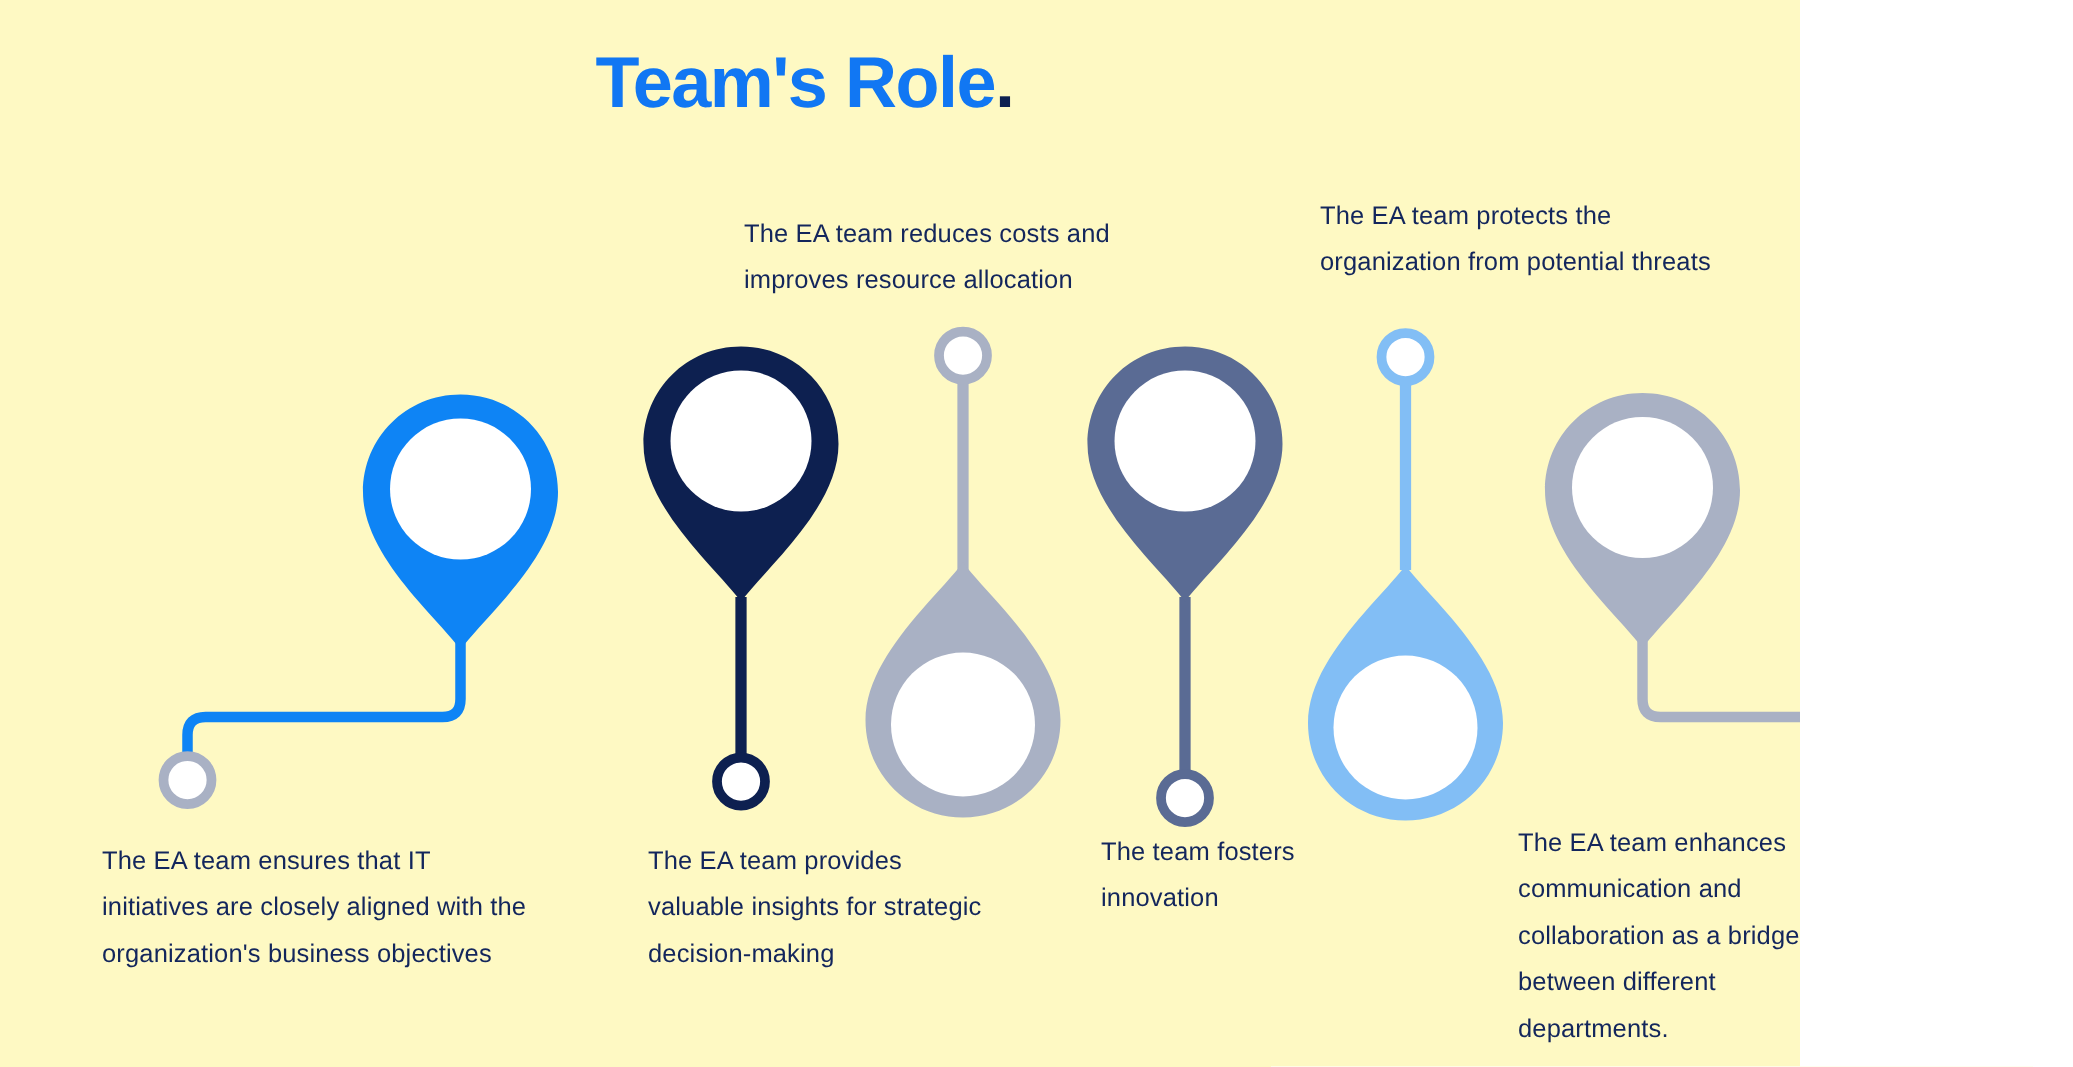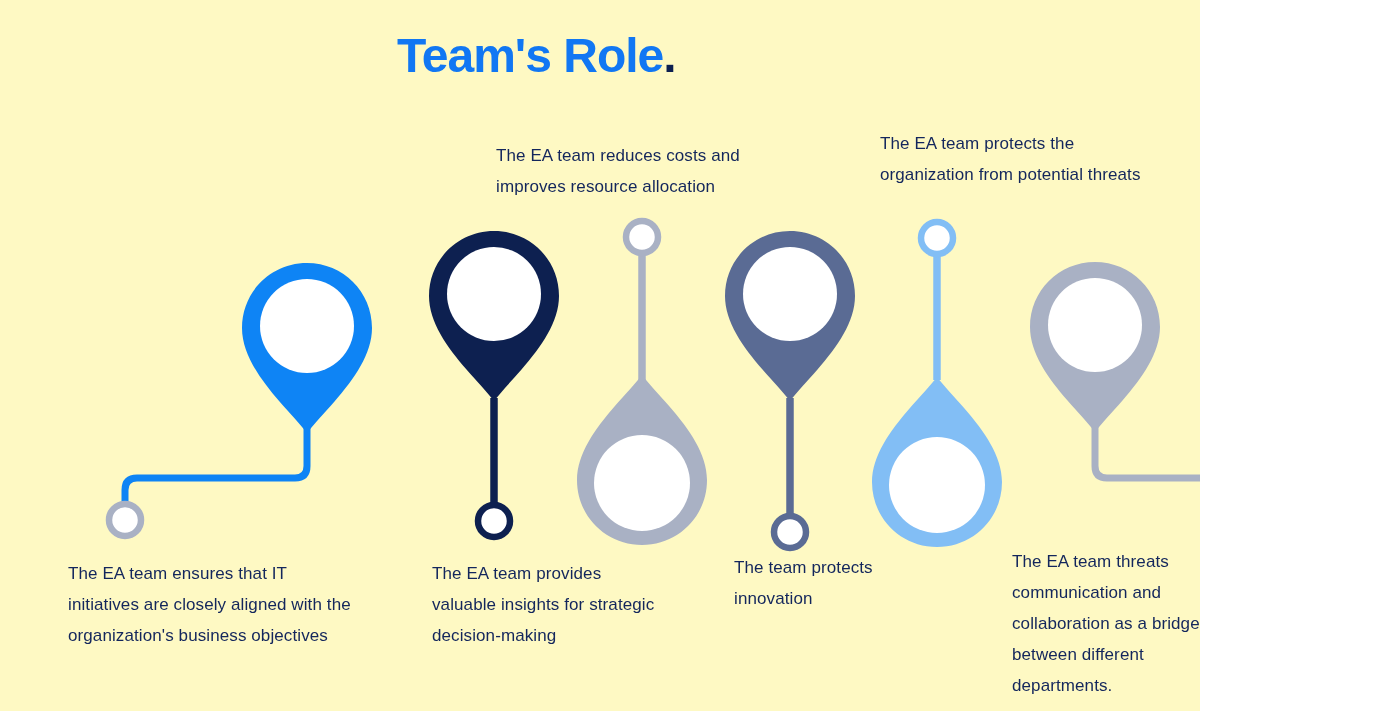--- a/index.html
+++ b/index.html
@@ -95,21 +95,21 @@
   </svg>
 
   <div class="label lbl-1">The EA team ensures that IT
 initiatives are closely aligned with the
 organization's business objectives</div>
   <div class="label lbl-2">The EA team provides
 valuable insights for strategic
 decision-making</div>
   <div class="label lbl-3">The EA team reduces costs and
 improves resource allocation</div>
-  <div class="label lbl-4">The team protects
+  <div class="label lbl-4">The team fosters
 innovation</div>
   <div class="label lbl-5">The EA team protects the
 organization from potential threats</div>
-  <div class="label lbl-6">The EA team threats communication and
+  <div class="label lbl-6">The EA team enhances communication and
 collaboration as a bridge between different
 departments.</div>
 
 </div>
 
 </body></html>

